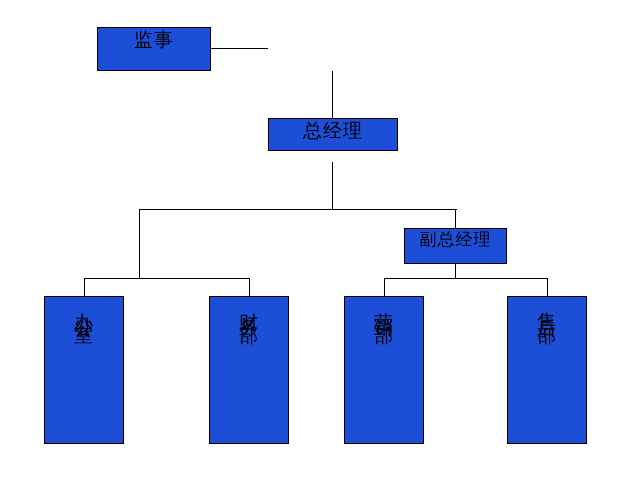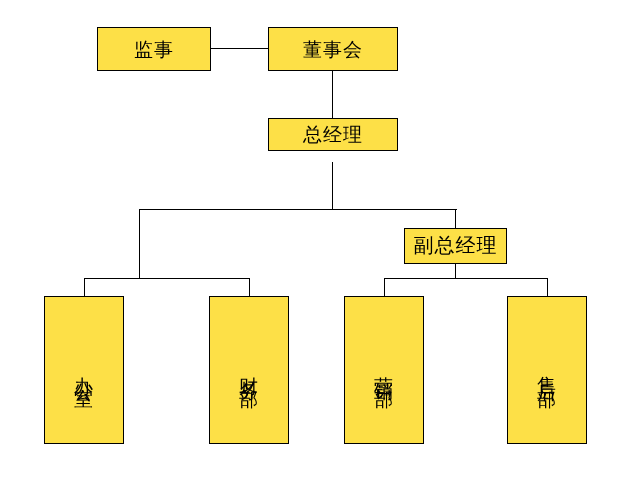--- a/index.html
+++ b/index.html
@@ -12,23 +12,23 @@
     width: 627px;
     height: 489px;
     background: #ffffff;
     font-family: "DejaVu Sans", "Liberation Sans", sans-serif;
     overflow: hidden;
   }
   .node {
     position: absolute;
     box-sizing: border-box;
     border: 1px solid #000000;
-    background: #fde047;
+    background: #1d4ed8;
     display: flex;
-    align-items: center;
+    align-items: flex-start;
     justify-content: center;
     color: #000000;
     z-index: 2;
   }
   .node .label {
     display: block;
     text-align: center;
     line-height: 1.18;
   }
   .node.horiz .label {
@@ -75,29 +75,26 @@
   <div class="edge" style="left:384px; top:278px; width:164px; height:1px;"></div>
 
   <div class="edge" style="left:384px; top:278px; width:1px; height:18px;"></div>
 
   <div class="edge" style="left:547px; top:278px; width:1px; height:18px;"></div>
 
   <div class="node horiz" style="left:97px; top:27px; width:114px; height:44px; font-size:19px;">
     <span class="label">监事</span>
   </div>
 
-  <div class="node horiz" style="left:268px; top:27px; width:130px; height:44px; font-size:19px;">
-    <span class="label">董事会</span>
-  </div>
 
   <div class="node horiz" style="left:268px; top:118px; width:130px; height:33px; font-size:19px;">
     <span class="label">总经理</span>
   </div>
 
-  <div class="node horiz" style="left:404px; top:228px; width:103px; height:36px; font-size:20px;">
+  <div class="node horiz" style="left:404px; top:228px; width:103px; height:36px; font-size:17px;">
     <span class="label">副总经理</span>
   </div>
 
   <div class="node vert" style="left:44px; top:296px; width:80px; height:148px; font-size:19px;">
     <span class="label">办公室</span>
   </div>
 
   <div class="node vert" style="left:209px; top:296px; width:80px; height:148px; font-size:19px;">
     <span class="label">财务部</span>
   </div>

